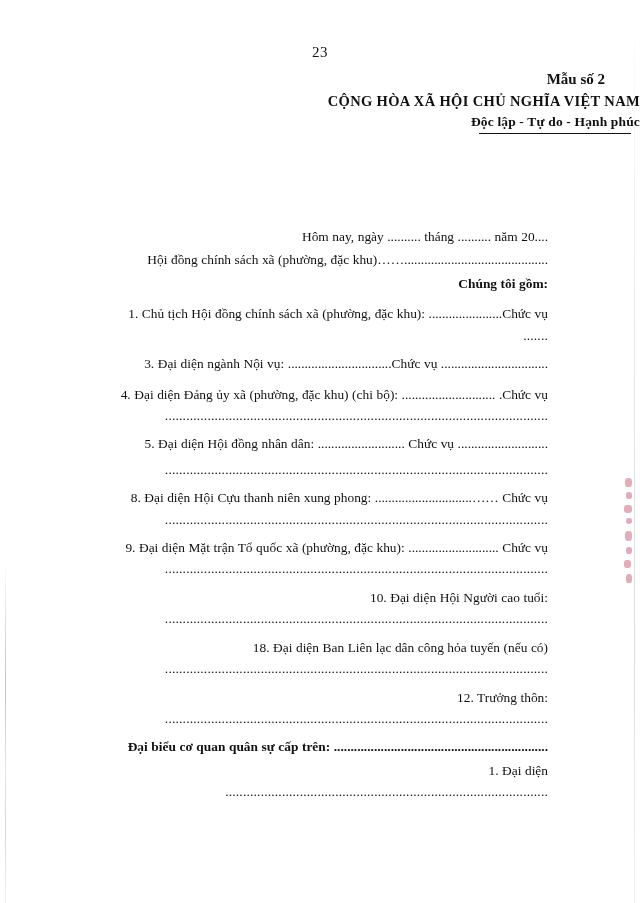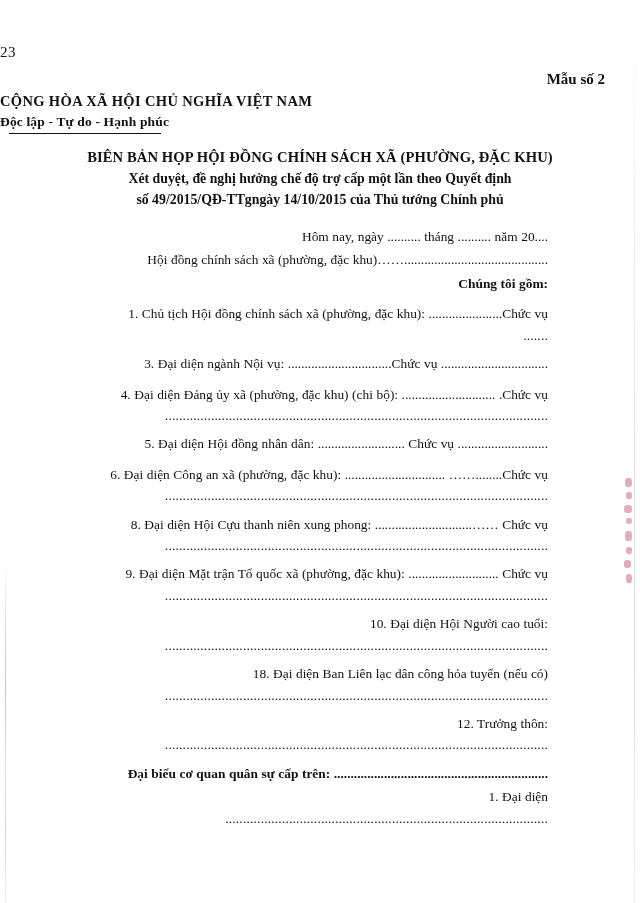--- a/index.html
+++ b/index.html
@@ -67,37 +67,38 @@
     position: absolute;
     inset: 0;
   }
 
   
   .page-number {
     position: absolute;
     top: 44px;
     left: 0;
     width: 640px;
+    text-align: center;
     font-size: 15px;
     letter-spacing: .5px;
   }
   .form-code {
     position: absolute;
     top: 71px;
     right: 35px;
     font-size: 15px;
     font-weight: bold;
   }
 
   .national-block {
     position: absolute;
     top: 92px;
     left: 0;
     width: 640px;
-    text-align: left;
+    text-align: right;
   }
   .national-title {
     font-size: 14.5px;
     font-weight: bold;
     letter-spacing: .35px;
     line-height: 1.35;
   }
   .national-motto {
     font-size: 13.5px;
     font-weight: bold;
@@ -188,44 +189,38 @@
   <div class="form-code">Mẫu số 2</div>
 
   <div class="national-block">
     <div class="national-title">CỘNG HÒA XÃ HỘI CHỦ NGHĨA VIỆT NAM</div>
     <div class="national-motto">
       <span>Độc lập - Tự do - Hạnh phúc</span>
       <span class="motto-rule"></span>
     </div>
   </div>
 
-  <div class="doc-title-block">
-    <div class="doc-title-main">BIÊN BẢN HỌP HỘI ĐỒNG CHÍNH SÁCH XÃ (PHƯỜNG, ĐẶC KHU)</div>
-    <div class="doc-title-sub">Xét duyệt, đề nghị hưởng chế độ trợ cấp một lần theo Quyết định</div>
-    <div class="doc-title-sub">số 49/2015/QĐ-TTgngày 14/10/2015 của Thủ tướng Chính phủ</div>
-  </div>
 
   <div class="body-block">
 
     <p class="para tight">Hôm nay, ngày .......... tháng .......... năm 20....</p>
     <p class="para tight">Hội đồng chính sách xã (phường, đặc khu)……...........................................</p>
     <p class="para bold gap">Chúng tôi gồm:</p>
 
     <p class="para">1. Chủ tịch Hội đồng chính sách xã (phường, đặc khu): ......................Chức vụ</p>
     <p class="para cont">.......</p>
 
 
     <p class="para gap">3. Đại diện ngành Nội vụ: ...............................Chức vụ ................................</p>
 
     <p class="para">4. Đại diện Đảng ủy xã (phường, đặc khu) (chi bộ): ............................ .Chức vụ</p>
     <p class="para cont fullrule">............................................................................................................</p>
 
     <p class="para gap">5. Đại diện Hội đồng nhân dân: .......................... Chức vụ ...........................</p>
 
-    <p class="para">6. Đại diện Công an xã (phường, đặc khu): .............................. ……........Chức vụ</p>
     <p class="para cont fullrule">............................................................................................................</p>
 
 
     <p class="para">8. Đại diện Hội Cựu thanh niên xung phong: .............................…… Chức vụ</p>
     <p class="para cont fullrule">............................................................................................................</p>
 
     <p class="para">9. Đại diện Mặt trận Tổ quốc xã (phường, đặc khu): ........................... Chức vụ</p>
     <p class="para cont fullrule">............................................................................................................</p>
 
     <p class="para">10. Đại diện Hội Người cao tuổi:</p>

